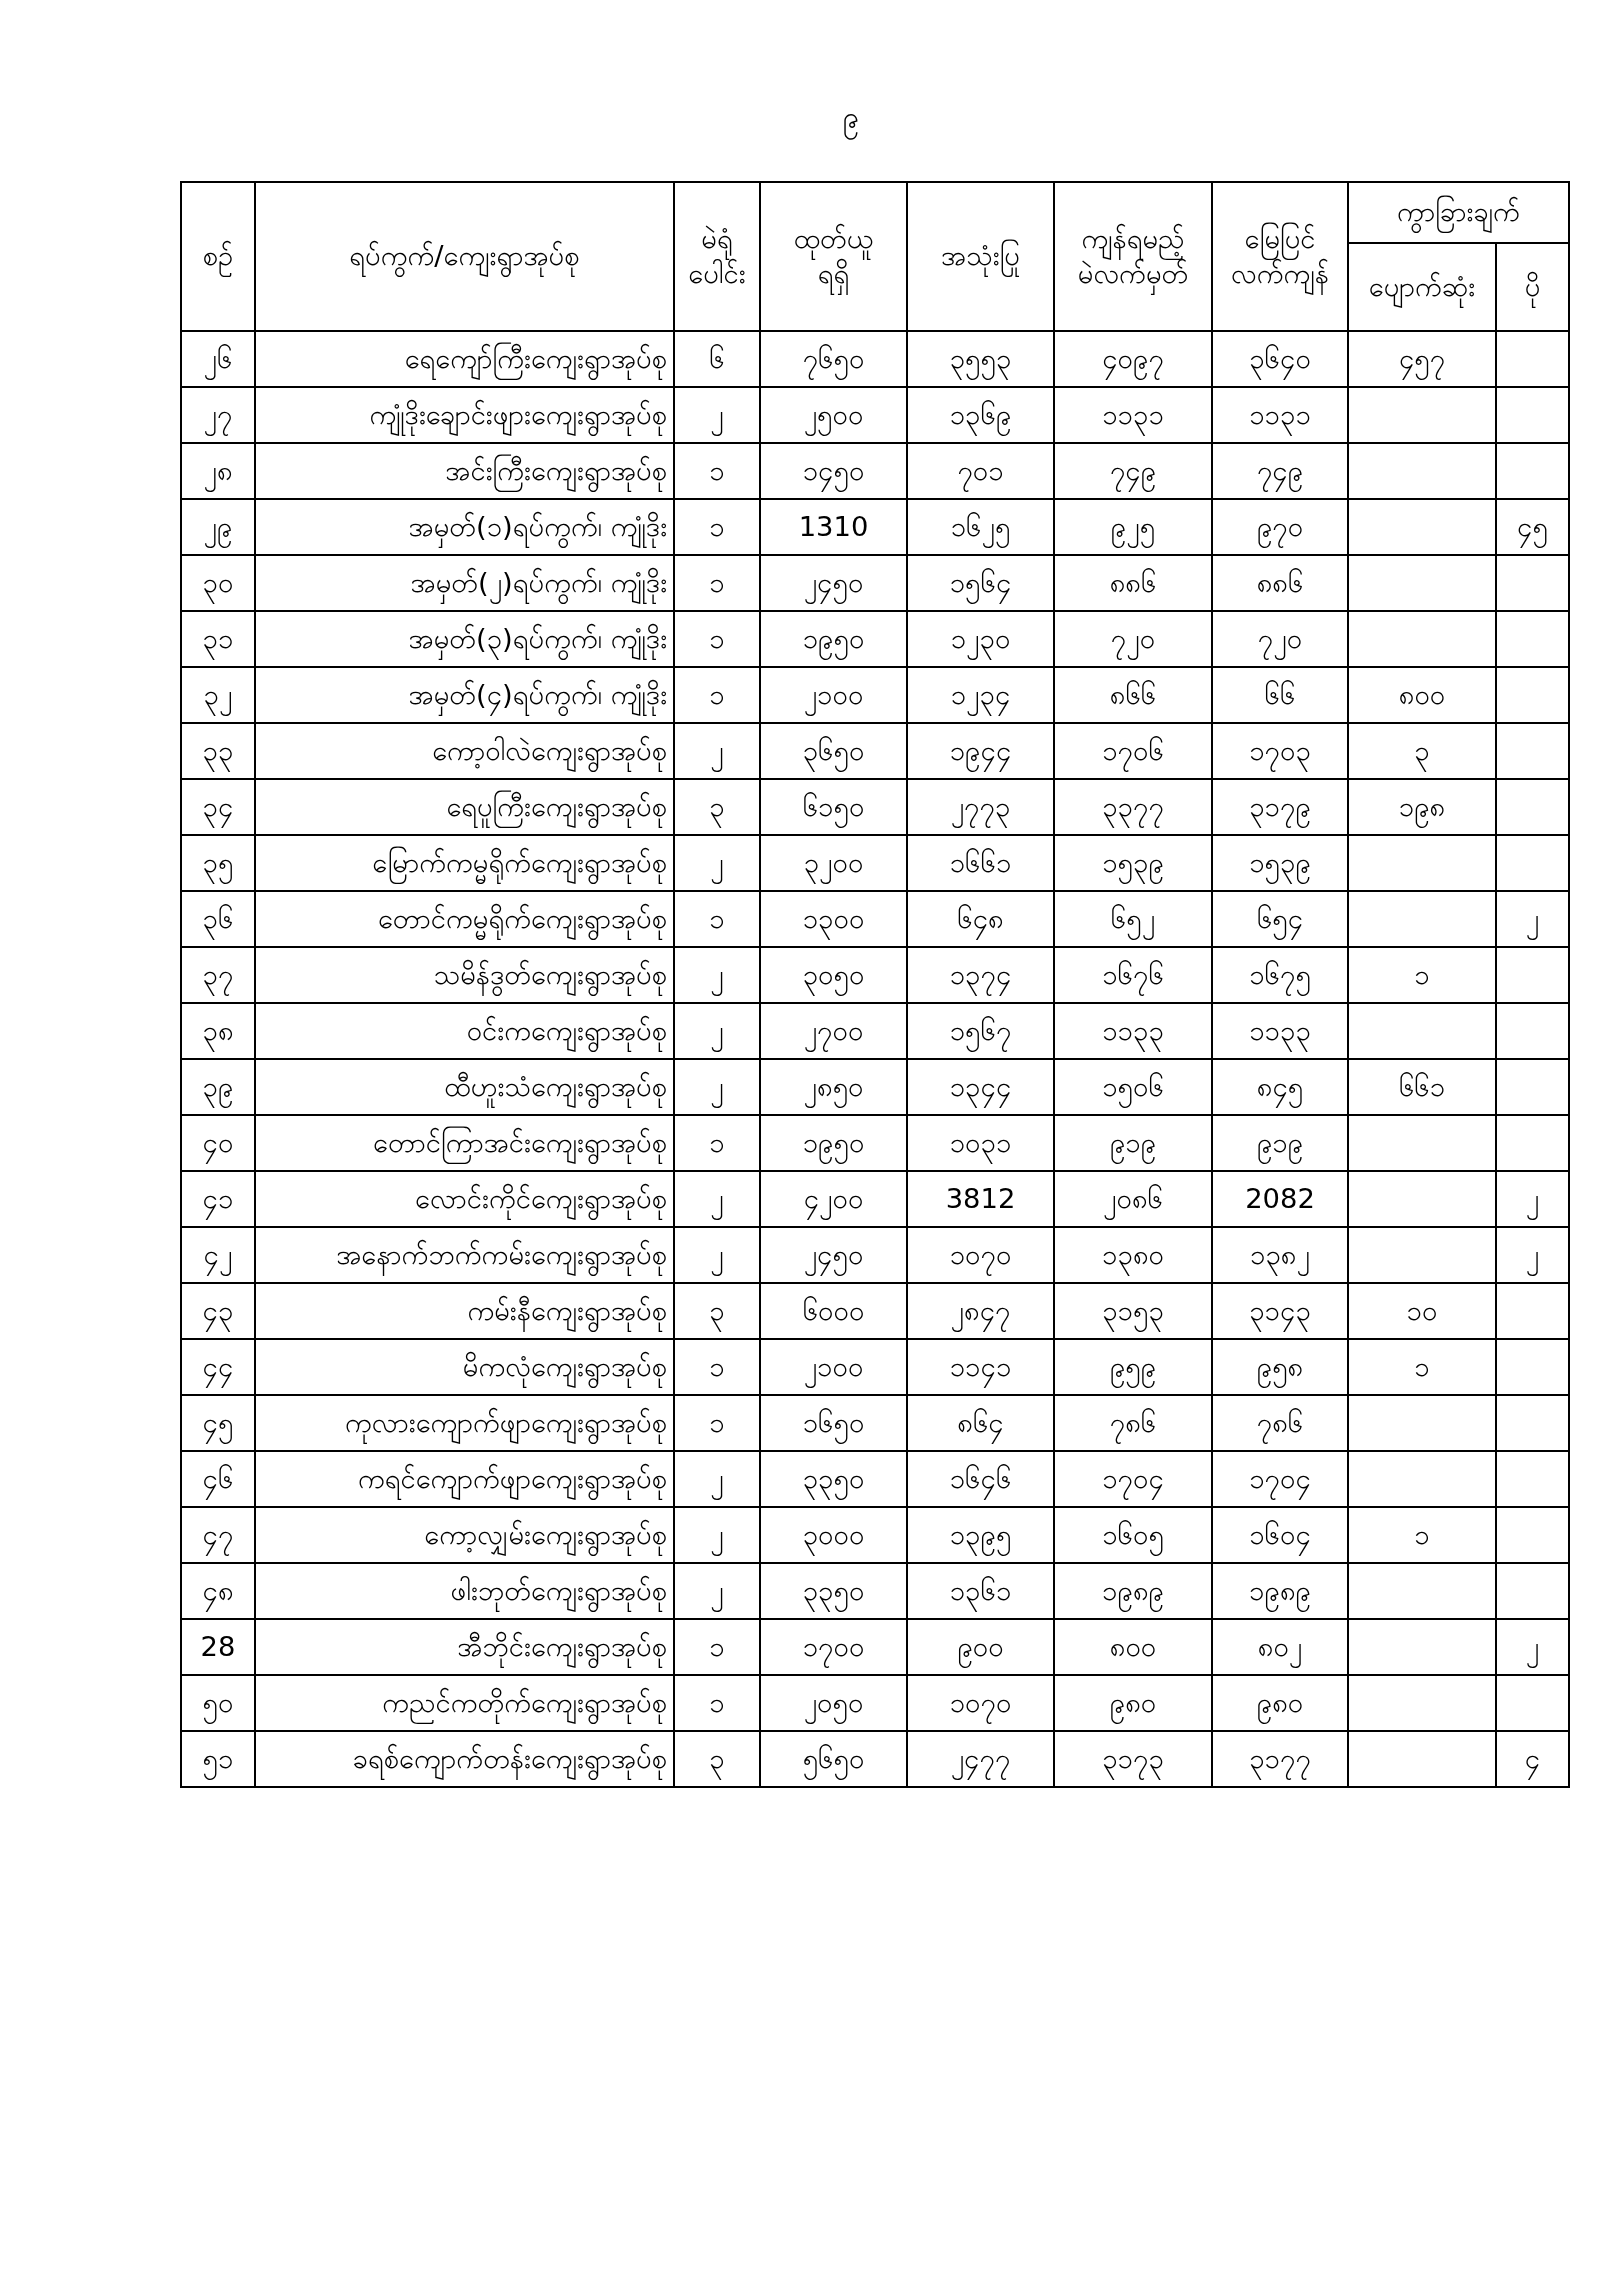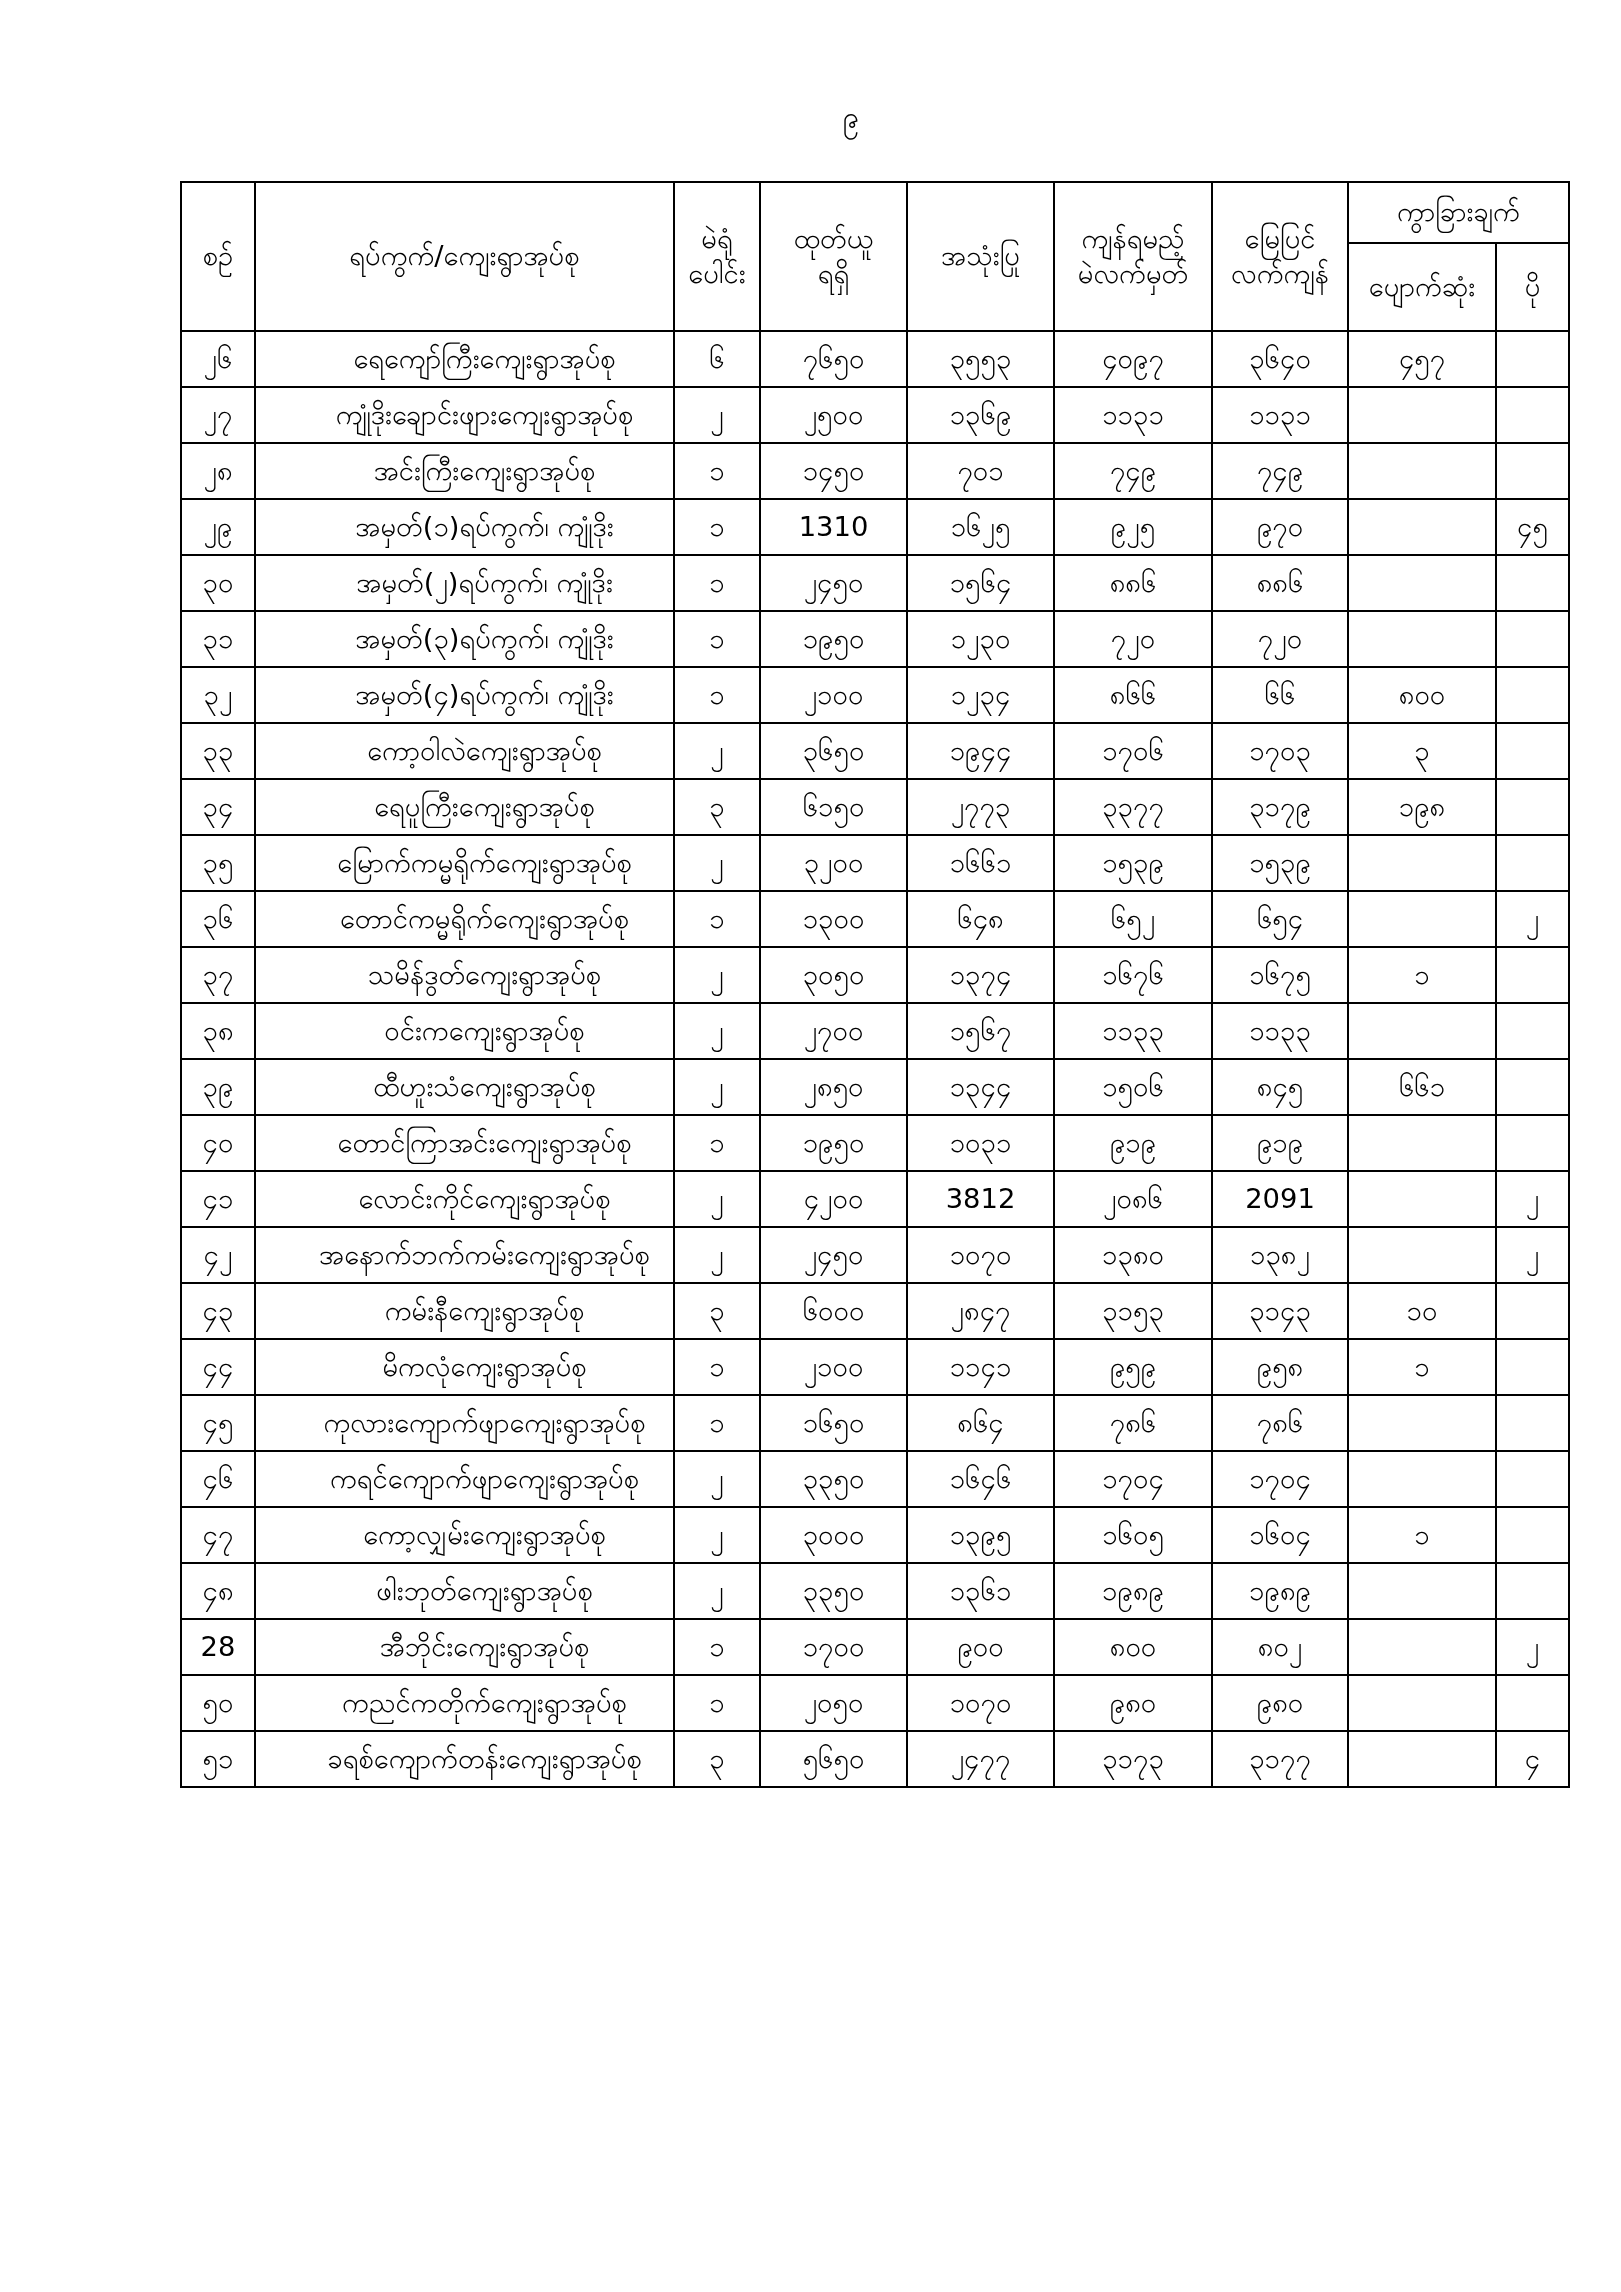--- a/index.html
+++ b/index.html
@@ -31,21 +31,21 @@
     text-align:center;
     vertical-align:middle;
     overflow:hidden;
     line-height:1.25;
   }
   .doc-table thead th{white-space:pre-line;}
   .doc-table thead tr.group-row{height:61px;}
   .doc-table thead tr.sub-row{height:88px;}
   .doc-table tbody tr{height:56px;}
   .doc-table td.name-cell{
-    text-align:center;
+    text-align:right;
     padding-left:46px;
     padding-right:5.9px;
   }
 </style>
 </head>
 <body>
 
 <div class="page">
 
   <div class="page-number">၉</div>
@@ -248,21 +248,21 @@
           <td></td>
           <td></td>
         </tr>
         <tr>
           <td>၄၁</td>
           <td class="name-cell">လောင်းကိုင်ကျေးရွာအုပ်စု</td>
           <td>၂</td>
           <td>၄၂၀၀</td>
           <td>3812</td>
           <td>၂၀၈၆</td>
-          <td>2091</td>
+          <td>2082</td>
           <td></td>
           <td>၂</td>
         </tr>
         <tr>
           <td>၄၂</td>
           <td class="name-cell">အနောက်ဘက်ကမ်းကျေးရွာအုပ်စု</td>
           <td>၂</td>
           <td>၂၄၅၀</td>
           <td>၁၀၇၀</td>
           <td>၁၃၈၀</td>

